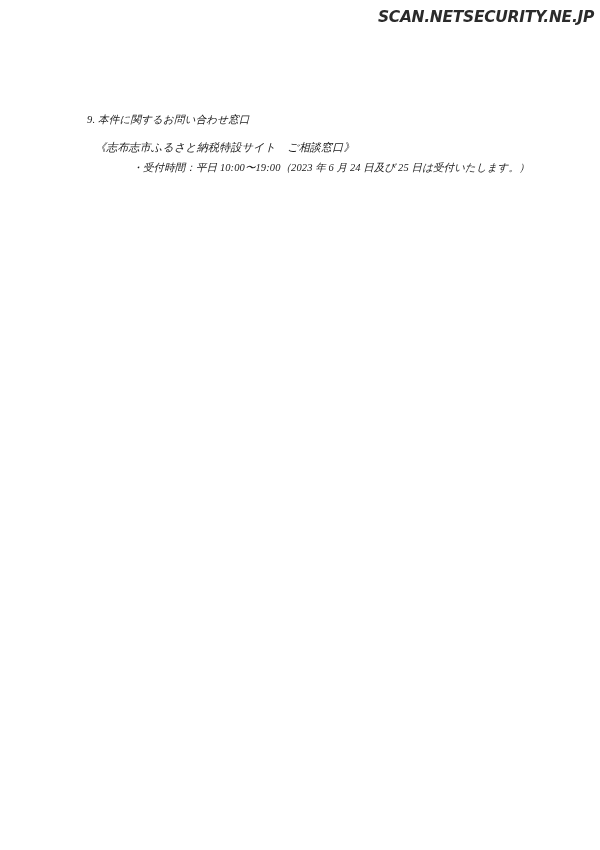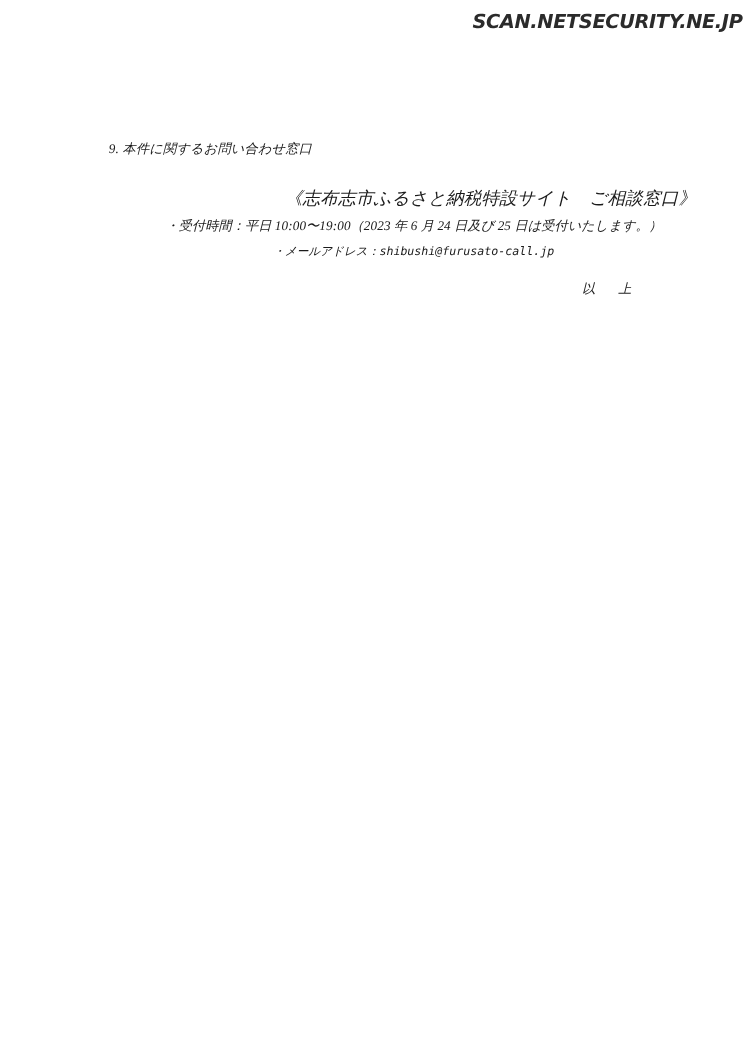--- a/index.html
+++ b/index.html
@@ -42,27 +42,26 @@
   }
   .section-heading {
     font-size: 10.5px;
     font-family: "Liberation Serif", serif;
     color: #1a1a1a;
     letter-spacing: 0.2px;
     line-height: 1.4;
     white-space: nowrap;
   }
   .sub-heading {
-    margin-top: 22px;
+    margin-top: 12px;
     margin-left: 8px;
-    font-size: 14px;
+    font-size: 11px;
     letter-spacing: 0.2px;
     line-height: 1.4;
     white-space: nowrap;
-    text-align: right;
   }
   .bullet-list {
     margin: 0;
     padding: 0;
     list-style: none;
   }
   .bullet-item {
     margin-top: 5px;
     margin-left: 18px;
     font-size: 10.5px;
@@ -92,19 +91,17 @@
   <div class="watermark">SCAN.NETSECURITY.NE.JP</div>
 
   <div class="doc-body">
 
     <div class="section-heading">9. 本件に関するお問い合わせ窓口</div>
 
     <div class="sub-heading">《志布志市ふるさと納税特設サイト　ご相談窓口》</div>
 
     <ul class="bullet-list">
       <li class="bullet-item">・受付時間：平日 10:00〜19:00（2023 年 6 月 24 日及び 25 日は受付いたします。）</li>
-      <li class="bullet-item mono">・メールアドレス：shibushi@furusato-call.jp</li>
     </ul>
 
-    <div class="closing">以　上</div>
 
   </div>
 </div>
 
 </body></html>

